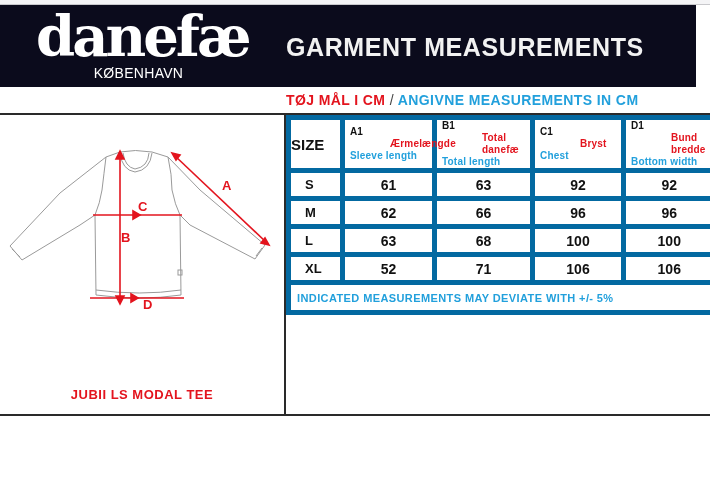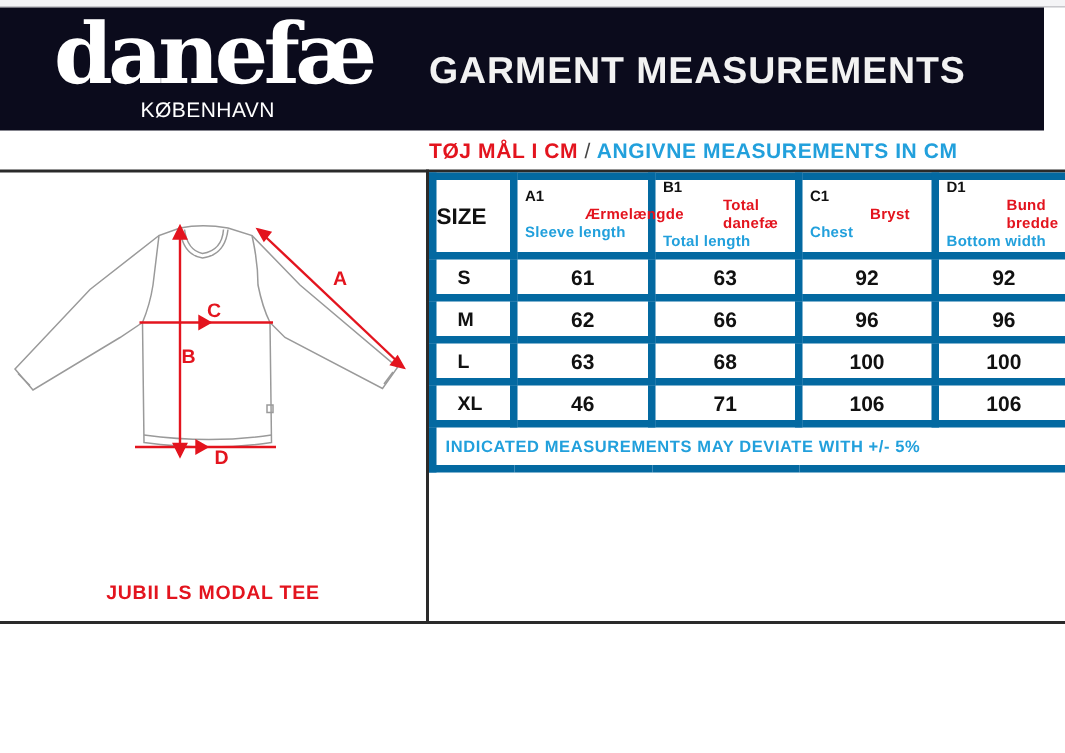--- a/index.html
+++ b/index.html
@@ -161,21 +161,21 @@
   </tr>
   <tr>
     <td class="size-label">L</td>
     <td>63</td>
     <td>68</td>
     <td>100</td>
     <td>100</td>
   </tr>
   <tr>
     <td class="size-label">XL</td>
-    <td>46</td>
+    <td>52</td>
     <td>71</td>
     <td>106</td>
     <td>106</td>
   </tr>
   <tr>
     <td colspan="5" class="note blue">INDICATED MEASUREMENTS MAY DEVIATE WITH +/- 5%</td>
   </tr>
 </tbody>
   </table>
 

